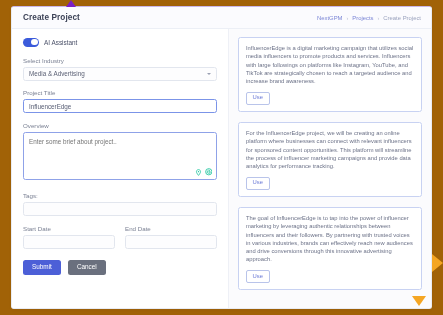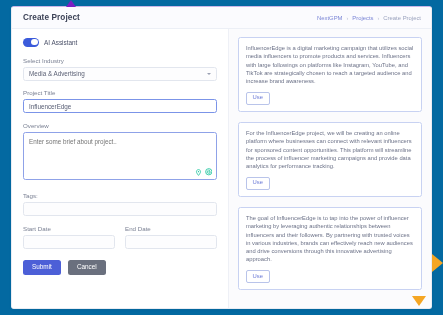--- a/index.html
+++ b/index.html
@@ -9,21 +9,21 @@
     height: 315px;
     overflow: hidden;
     background: #ffffff;
     font-family: "Liberation Sans", sans-serif;
   }
 
   #app {
     position: relative;
     width: 443px;
     height: 315px;
-    background: #0369a1;
+    background: #a16207;
     text-decoration: underline;
   }
 
   
   .top-caret {
     position: absolute;
     left: 66px;
     top: 0px;
     width: 0; height: 0;
     border-left: 5px solid transparent;

